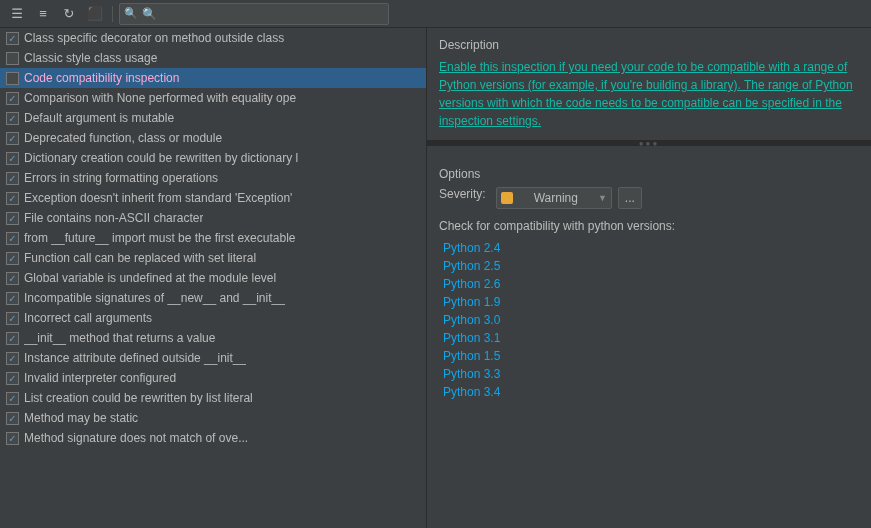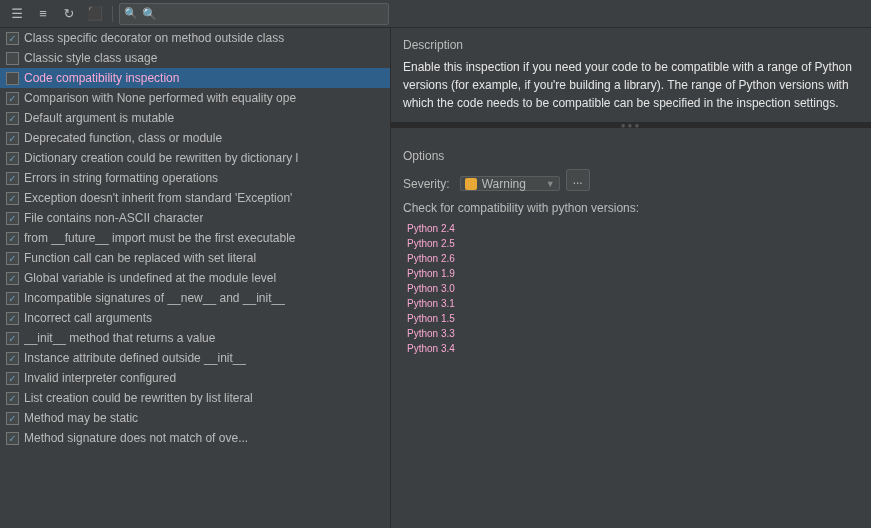--- a/index.html
+++ b/index.html
@@ -72,21 +72,21 @@
 
     
     .main {
       display: flex;
       flex: 1;
       overflow: hidden;
     }
 
     
     .left-panel {
-      width: 391px;
+      width: 427px;
       flex-shrink: 0;
       background: #3c3f41;
       overflow-y: auto;
       border-right: 1px solid #2b2b2b;
     }
 
     .inspection-item {
       display: flex;
       align-items: center;
       padding: 2px 6px;
@@ -138,23 +138,24 @@
       padding: 10px 12px;
       border-bottom: 1px solid #2b2b2b;
     }
     .section-title {
       color: #bbbbbb;
       font-size: 12px;
       margin-bottom: 6px;
       font-weight: normal;
     }
     .description-text {
-      color: #e5e5e5;
+      color: #14b8a6;
       font-size: 12px;
       line-height: 1.5;
+      text-decoration: underline;
     }
 
     .resize-handle {
       height: 5px;
       background: #2b2b2b;
       cursor: ns-resize;
       flex-shrink: 0;
       display: flex;
       align-items: center;
       justify-content: center;
@@ -166,40 +167,41 @@
     }
 
     .options-section {
       padding: 21px 12px;
       flex: 1;
       overflow-y: auto;
     }
 
     .severity-row {
       display: flex;
-      align-items: flex-end;
+      align-items: flex-start;
       margin-bottom: 10px;
       gap: 6px;
     }
     .severity-label {
       color: #bbbbbb;
       font-size: 12px;
       margin-right: 4px;
     }
 
     .severity-dropdown {
       display: flex;
       align-items: center;
       background: #45494a;
       border: 1px solid #5a5d5f;
       border-radius: 2px;
       padding: 2px 4px;
       cursor: pointer;
-      height: 15px;
+      height: 22px;
       min-width: 100px;
+      gap: 16px;
     }
     .severity-color {
       width: 12px;
       height: 12px;
       background: #e8a838;
       border-radius: 2px;
       margin-right: 5px;
       flex-shrink: 0;
     }
     .severity-text {
@@ -229,22 +231,22 @@
       font-size: 12px;
       margin-bottom: 6px;
     }
 
     .python-list {
       list-style: none;
       padding: 0;
     }
     .python-list li {
       padding: 2px 0 2px 4px;
-      font-size: 10px;
-      color: #f9a8d4;
+      font-size: 12px;
+      color: #0ea5e9;
       cursor: pointer;
     }
 
     
     ::-webkit-scrollbar { width: 8px; height: 8px; }
     ::-webkit-scrollbar-track { background: #3c3f41; }
     ::-webkit-scrollbar-thumb { background: #555; border-radius: 2px; }
   </style>
 </head>
 <body>

